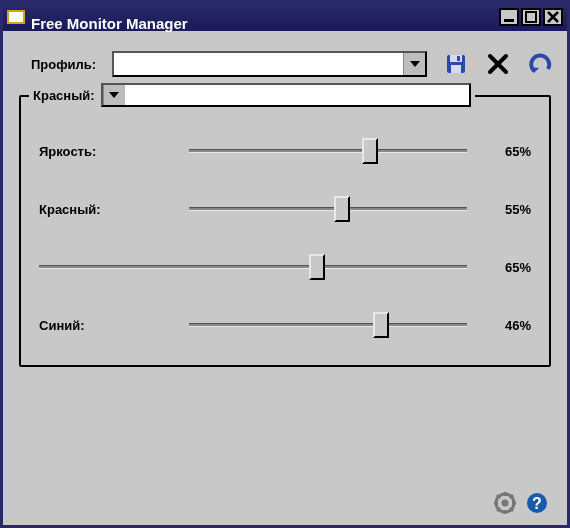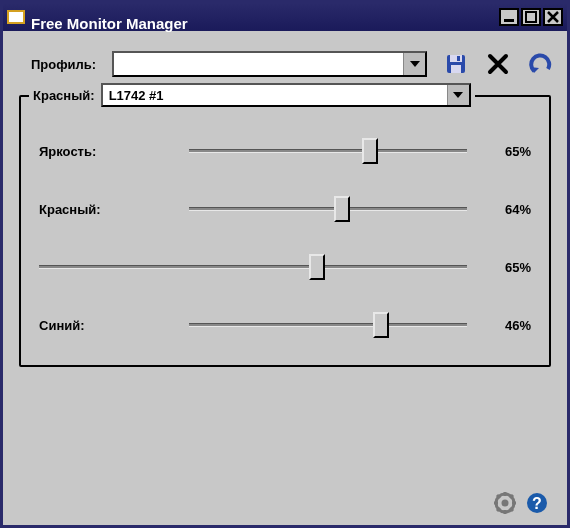--- a/index.html
+++ b/index.html
@@ -213,21 +213,20 @@
           <path d="M20 16 A9 9 0 1 0 6 18" stroke="#2a4aaa" stroke-width="4" fill="none"></path>
           <path d="M2 14 L6 20 L11 15 Z" fill="#2a4aaa"></path>
         </svg>
       </div>
     </div>
 
     <div class="fieldset">
       <div class="legend">
         <span class="label">Красный:</span>
         <div class="combo">
-          <span class="combo-text">L1742 #1</span>
           <div class="combo-btn">
             <svg viewBox="0 0 10 6">
                 <path d="M0 0 L5 6 L10 0 Z" fill="#000"></path>
               </svg>
           </div>
         </div>
       </div>
 
       <div id="sliders-container">
           <div class="slider-row">
@@ -237,21 +236,21 @@
       <div class="slider-thumb" style="left:65%"></div>
     </div>
     <div class="slider-value">65%</div>
   </div>
           <div class="slider-row">
     <div class="slider-label">Красный:</div>
     <div class="slider">
       <div class="slider-track"></div>
       <div class="slider-thumb" style="left:55%"></div>
     </div>
-    <div class="slider-value">64%</div>
+    <div class="slider-value">55%</div>
   </div>
           <div class="slider-row">
     <div class="slider">
       <div class="slider-track"></div>
       <div class="slider-thumb" style="left:65%"></div>
     </div>
     <div class="slider-value">65%</div>
   </div>
           <div class="slider-row">
     <div class="slider-label">Синий:</div>

